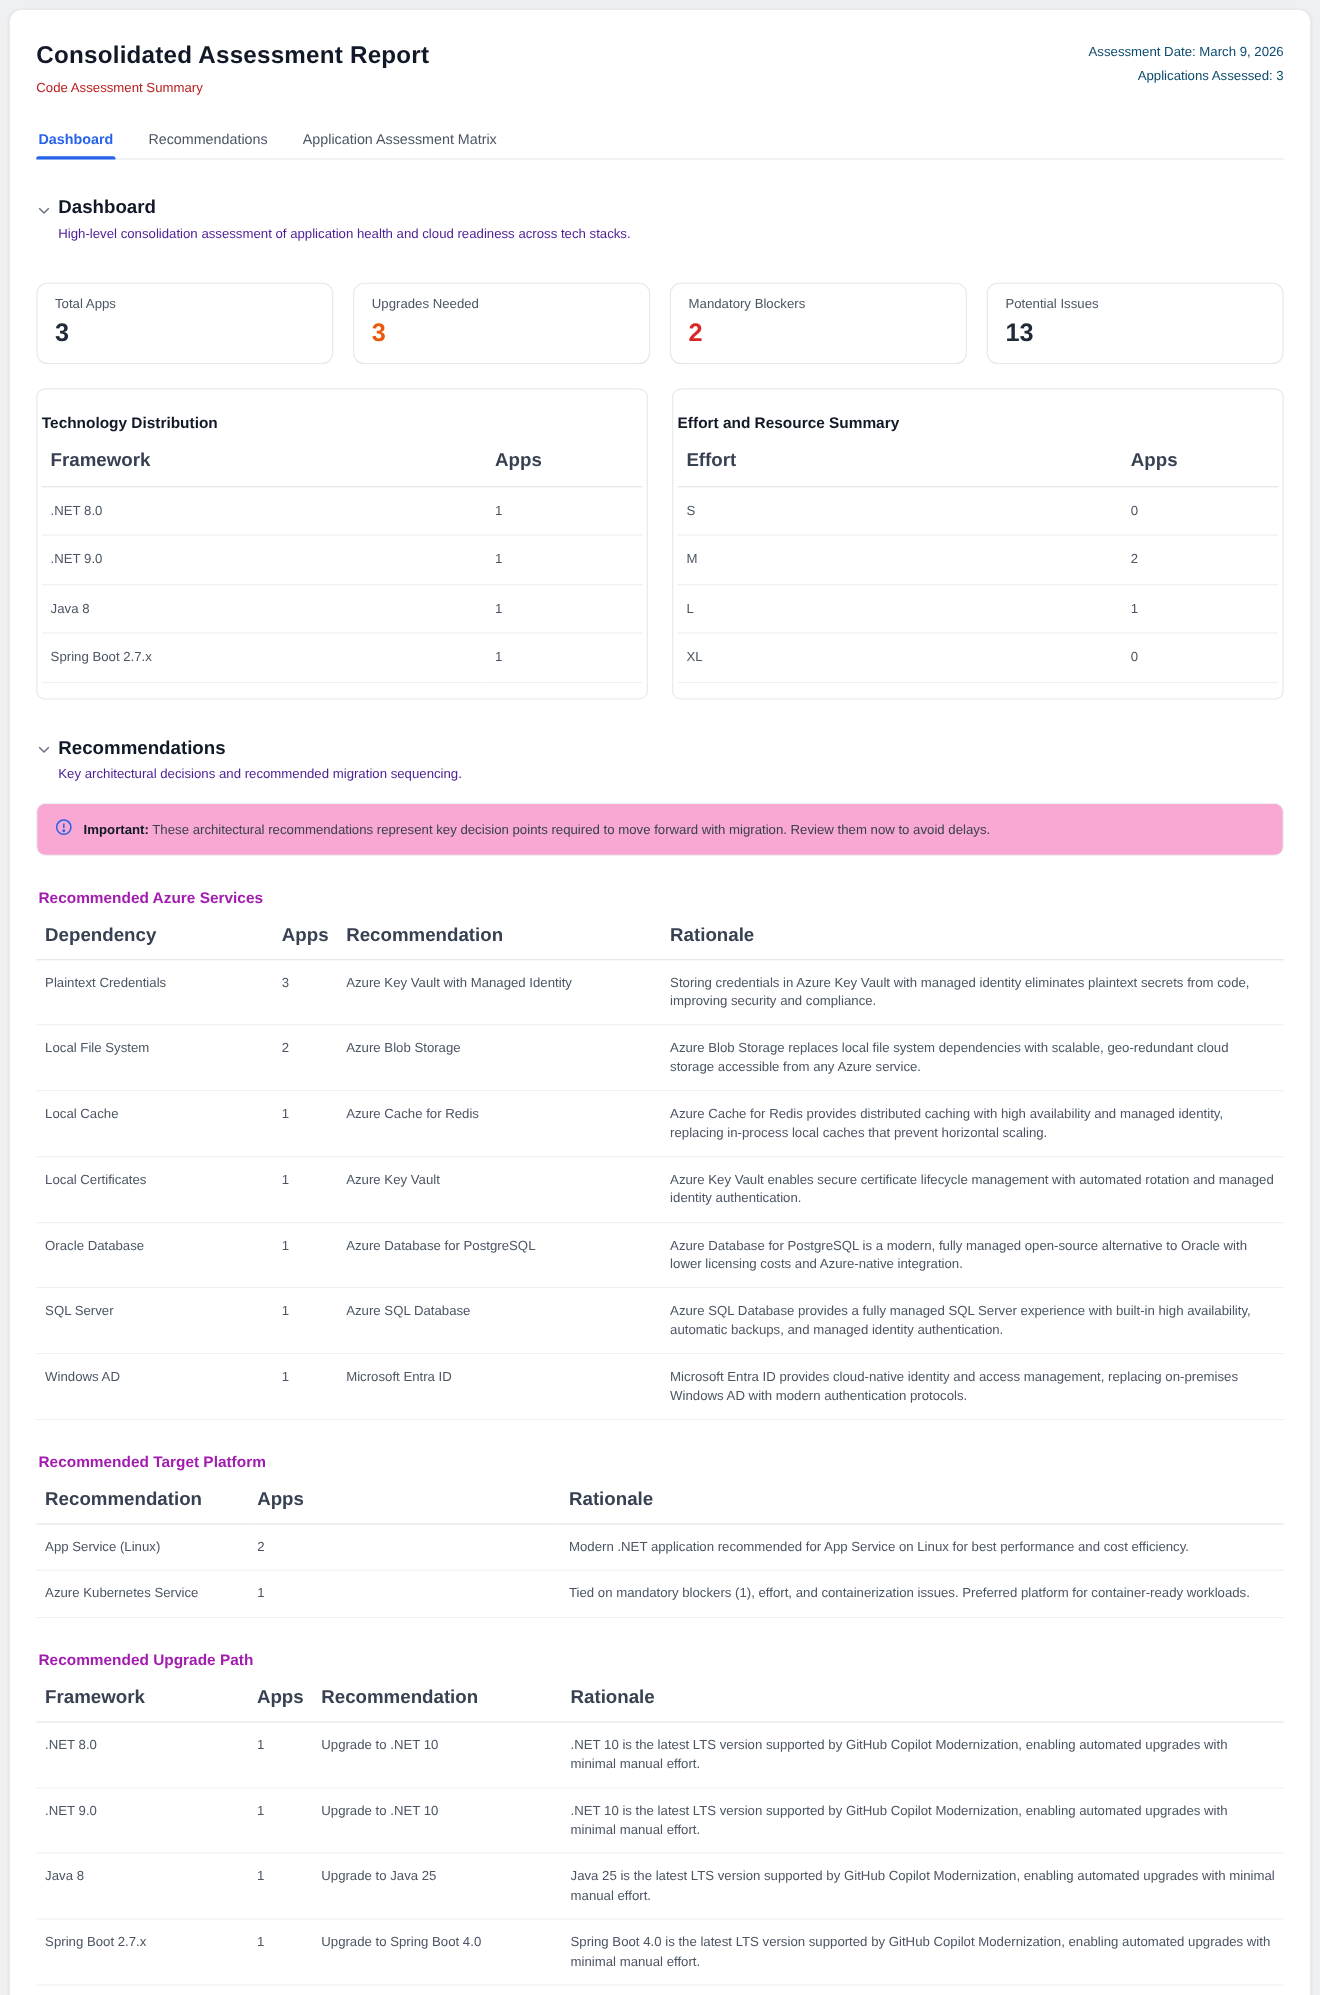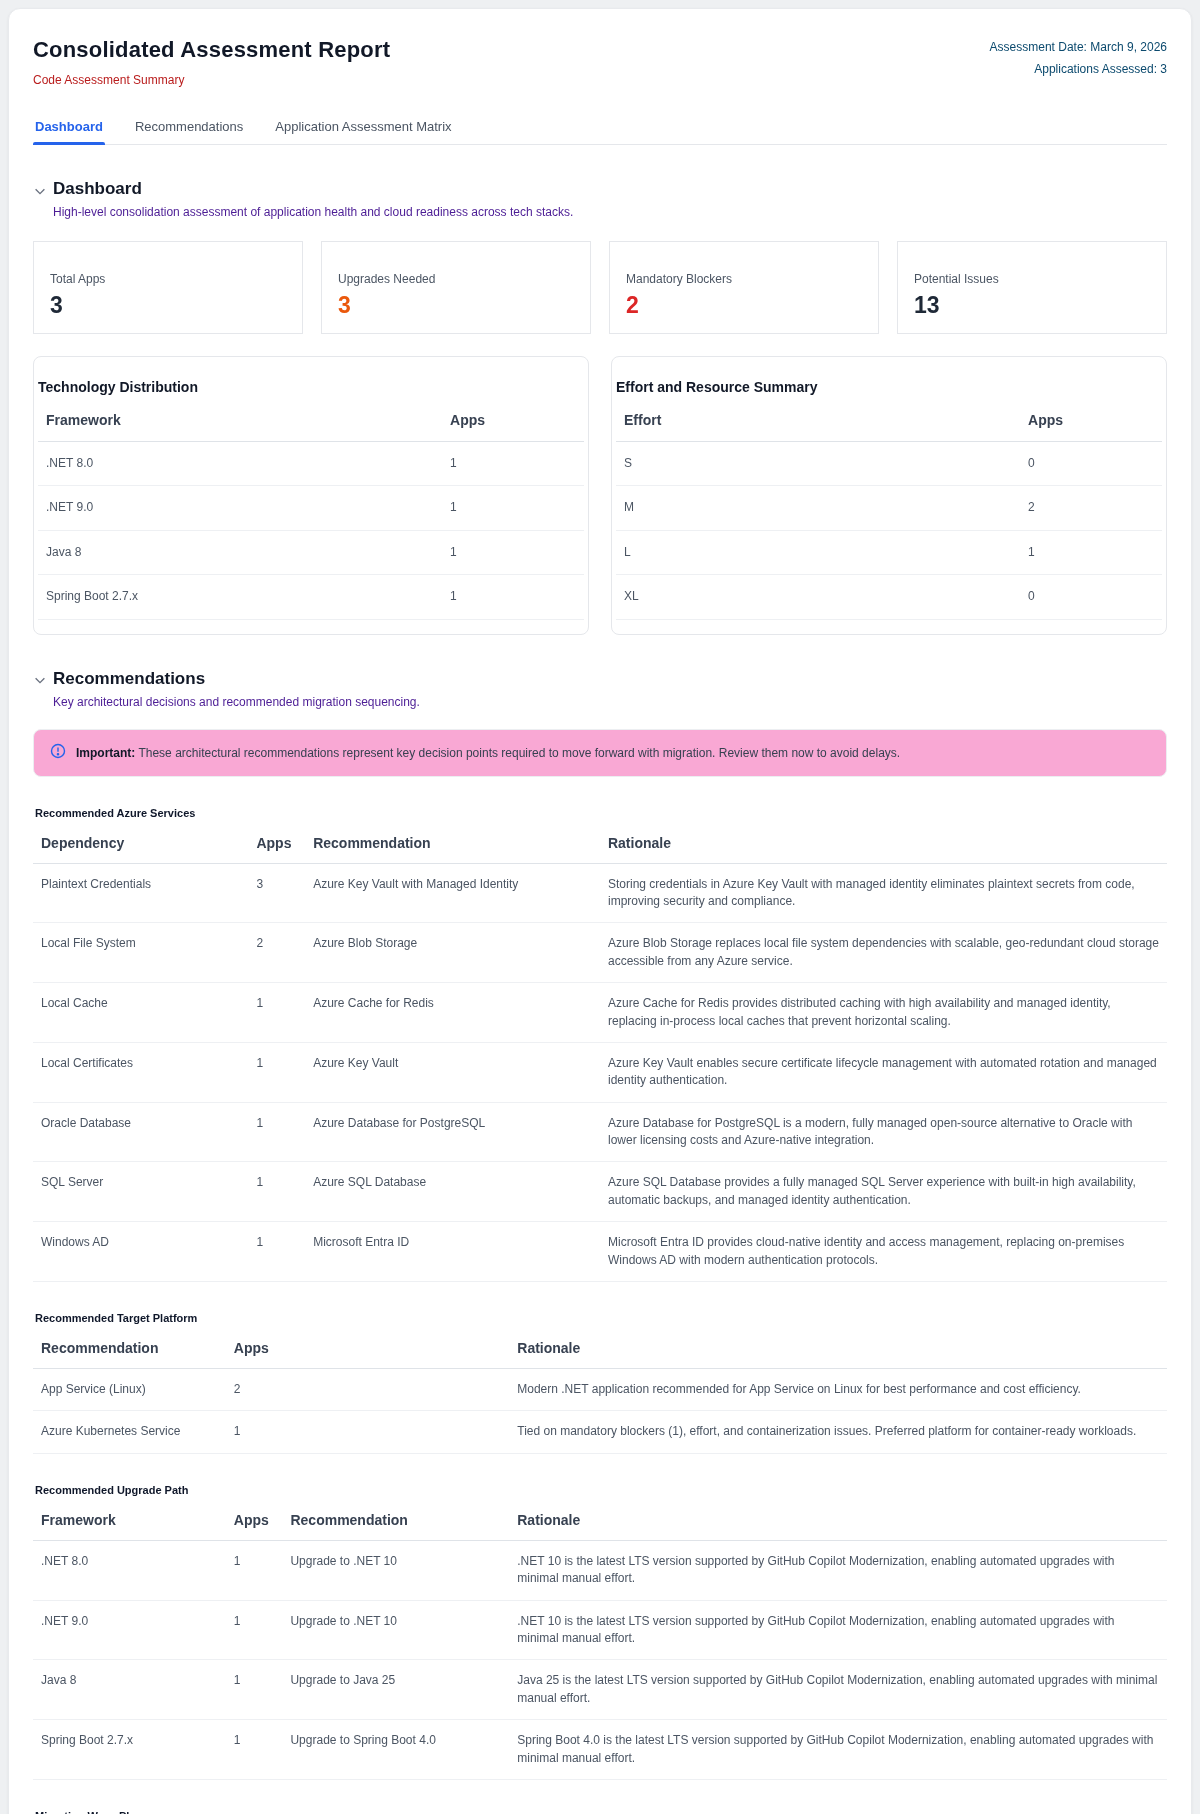--- a/index.html
+++ b/index.html
@@ -21,35 +21,35 @@
   .tab.active { color: #2563eb; font-weight: 700; }
   .tab.active::after { content: ""; position: absolute; left: 0; right: 0; bottom: -1px; height: 3px; background: #2563eb; border-radius: 2px 2px 0 0; }
   
   .section { margin-top: 34px; }
   .section-head { display: flex; align-items: center; gap: 6px; }
   .chevron { width: 14px; height: 14px; color: #6b7280; flex: 0 0 auto; cursor: pointer; margin-top: 3px; }
   .section-title { font-size: 17px; font-weight: 700; color: #111827; }
   .section-desc { font-size: 12px; color: #4c1d95; margin: 6px 0 0 20px; }
   
   .stats-row { display: grid; grid-template-columns: repeat(4, 1fr); gap: 18px; margin-top: 22px; }
-  .stat-card { border: 1px solid #e5e7eb; border-radius: 0; padding: 30px 16px 14px; background: #fff; }
+  .stat-card { border: 1px solid #e5e7eb; border-radius: 10px; padding: 11px 16px 14px; background: #fff; margin-top: 16px; }
   .stat-label { font-size: 12px; color: #4b5563; }
   .stat-value { font-size: 23px; font-weight: 600; margin-top: 6px; }
   
   .two-col { display: grid; grid-template-columns: 1fr 1fr; gap: 22px; margin-top: 22px; }
   .summary-card { border: 1px solid #e5e7eb; border-radius: 8px; padding: 22px 4px 14px; }
   .summary-card h3 { font-size: 14px; font-weight: 700; color: #111827; margin-bottom: 4px; }
   
   table { width: 100%; border-collapse: collapse; }
-  th { text-align: left; font-size: 14px; font-weight: 700; color: #374151; padding: 12px 8px; border-bottom: 1px solid #dfe3e8; }
+  th { text-align: left; font-size: 17px; font-weight: 700; color: #374151; padding: 12px 8px; border-bottom: 1px solid #dfe3e8; }
   td { font-size: 12px; color: #4b5563; padding: 12px 8px; border-bottom: 1px solid #eef0f3; line-height: 1.45; vertical-align: top; }
   .summary-card td, .summary-card th { padding: 13px 8px; }
   .in-card-col1 { width: 74%; }
   
-  .sub-title { font-size: 11px; font-weight: 700; color: #0f172a; margin: 30px 0 4px 2px; }
+  .sub-title { font-size: 14px; font-weight: 700; color: #a21caf; margin: 30px 0 4px 2px; }
   
   .info-banner { display: flex; align-items: flex-start; gap: 10px; background: #f9a8d4; border: 1px solid #eceef1; border-radius: 8px; padding: 14px 16px; margin-top: 20px; }
   .info-icon { width: 16px; height: 16px; flex: 0 0 auto; margin-top: -1px; }
   .info-text { font-size: 12px; color: #374151; line-height: 1.5; }
   .info-text b { color: #111827; }
 </style>
 </head>
 <body>
 
 <div class="viewport">

